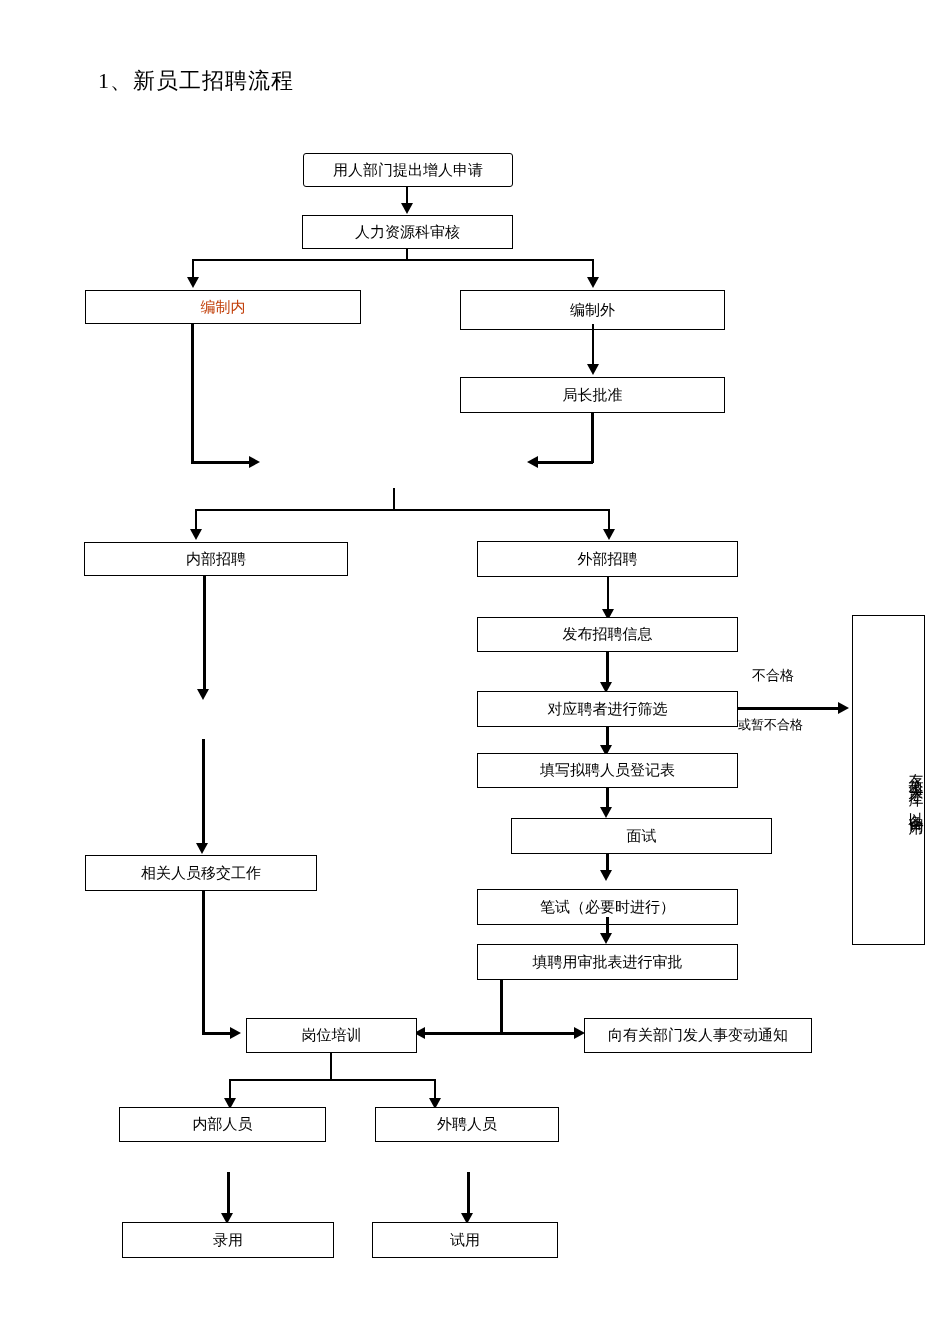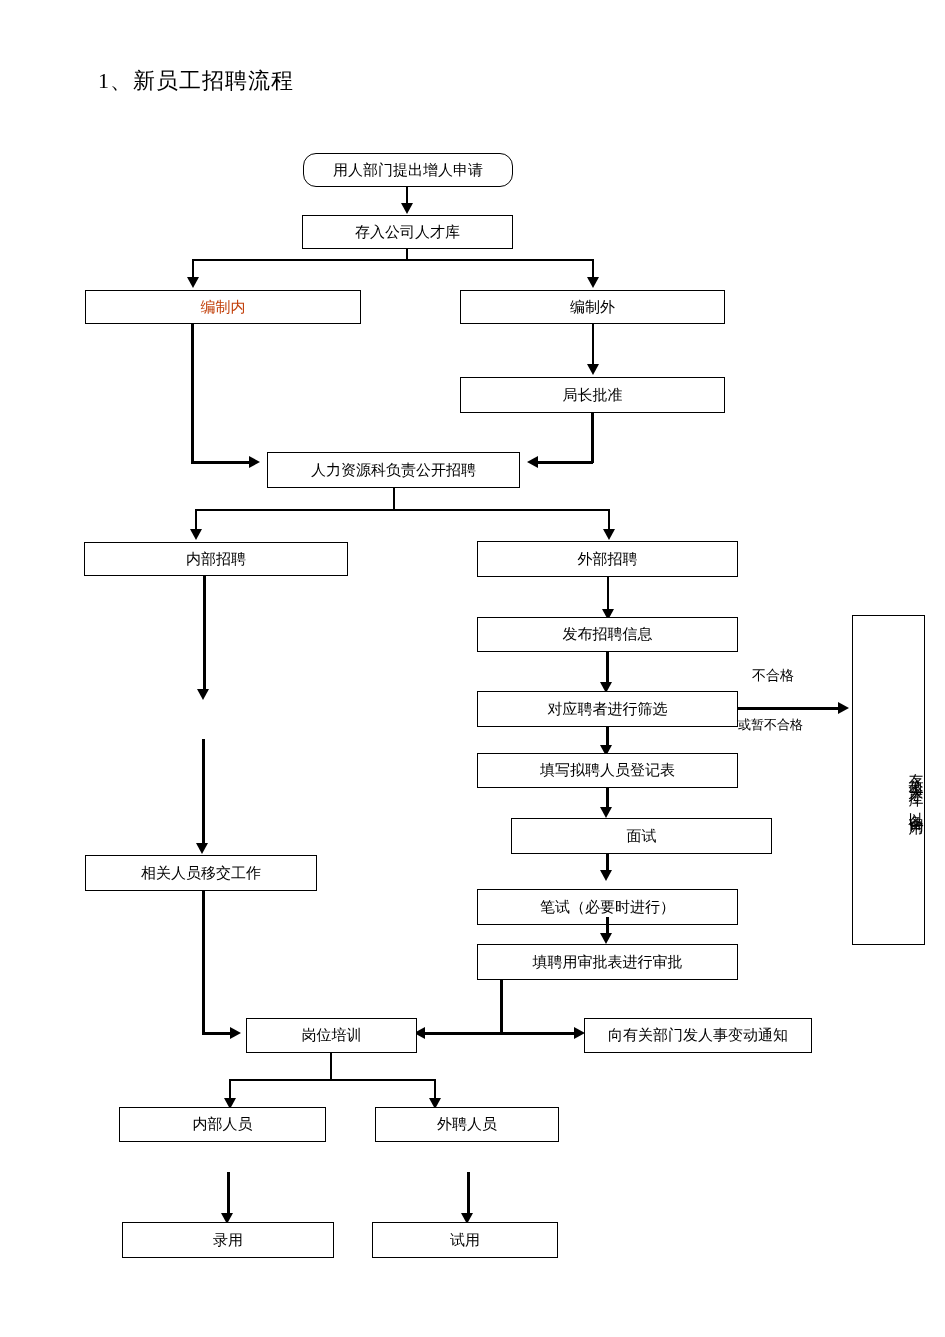--- a/index.html
+++ b/index.html
@@ -34,21 +34,21 @@
     background: #ffffff;
     display: flex;
     align-items: center;
     justify-content: center;
     font-size: 15px;
     color: #000000;
     line-height: 1.1;
     white-space: nowrap;
   }
   .box.rounded {
-    border-radius: 13px;
+    border-radius: 3px;
   }
   .box.blue-text {
     color: #c2410c;
   }
   .box.vert {
     writing-mode: vertical-rl;
     text-orientation: upright;
     letter-spacing: 3px;
     padding-top: 12px;
     align-items: flex-start;
@@ -99,47 +99,46 @@
 
 <div id="page">
 
   <div class="title">1、新员工招聘流程</div>
 
   <div class="box rounded" style="left:303px; top:153px; width:210px; height:34px;">用人部门提出增人申请</div>
 
   <div class="ln v" style="left:406px; top:187px; height:18px;"></div>
   <div class="arw down" style="left:401px; top:203px;"></div>
 
-  <div class="box" style="left:302px; top:215px; width:211px; height:34px;">存入公司人才库</div>
+  <div class="box" style="left:302px; top:215px; width:211px; height:34px;">人力资源科审核</div>
 
   <div class="ln v" style="left:406px; top:249px; height:12px;"></div>
   <div class="ln h" style="left:192px; top:259px; width:402px;"></div>
   <div class="ln v" style="left:192px; top:259px; height:20px;"></div>
   <div class="arw down" style="left:187px; top:277px;"></div>
   <div class="ln v" style="left:592px; top:259px; height:20px;"></div>
   <div class="arw down" style="left:587px; top:277px;"></div>
 
   <div class="box blue-text" style="left:85px; top:290px; width:276px; height:34px;">编制内</div>
 
-  <div class="box" style="left:460px; top:290px; width:265px; height:34px;">编制外</div>
+  <div class="box" style="left:460px; top:290px; width:265px; height:40px;">编制外</div>
 
   <div class="ln v" style="left:592px; top:324px; height:42px;"></div>
   <div class="arw down" style="left:587px; top:364px;"></div>
 
   <div class="box" style="left:460px; top:377px; width:265px; height:36px;">局长批准</div>
 
   <div class="ln thick-v" style="left:191px; top:324px; height:139px;"></div>
   <div class="ln thick-h" style="left:191px; top:461px; width:60px;"></div>
   <div class="arw right" style="left:249px; top:456px;"></div>
 
   <div class="ln thick-v" style="left:591px; top:413px; height:50px;"></div>
   <div class="ln thick-h" style="left:537px; top:461px; width:56px;"></div>
   <div class="arw left" style="left:527px; top:456px;"></div>
 
-  <div class="box" style="left:267px; top:452px; width:253px; height:36px;">人力资源科负责公开招聘</div>
 
   <div class="ln v" style="left:393px; top:488px; height:23px;"></div>
   <div class="ln h" style="left:195px; top:509px; width:415px;"></div>
   <div class="ln v" style="left:195px; top:509px; height:22px;"></div>
   <div class="arw down" style="left:190px; top:529px;"></div>
   <div class="ln v" style="left:608px; top:509px; height:22px;"></div>
   <div class="arw down" style="left:603px; top:529px;"></div>
 
   <div class="box" style="left:477px; top:541px; width:261px; height:36px;">外部招聘</div>
 

